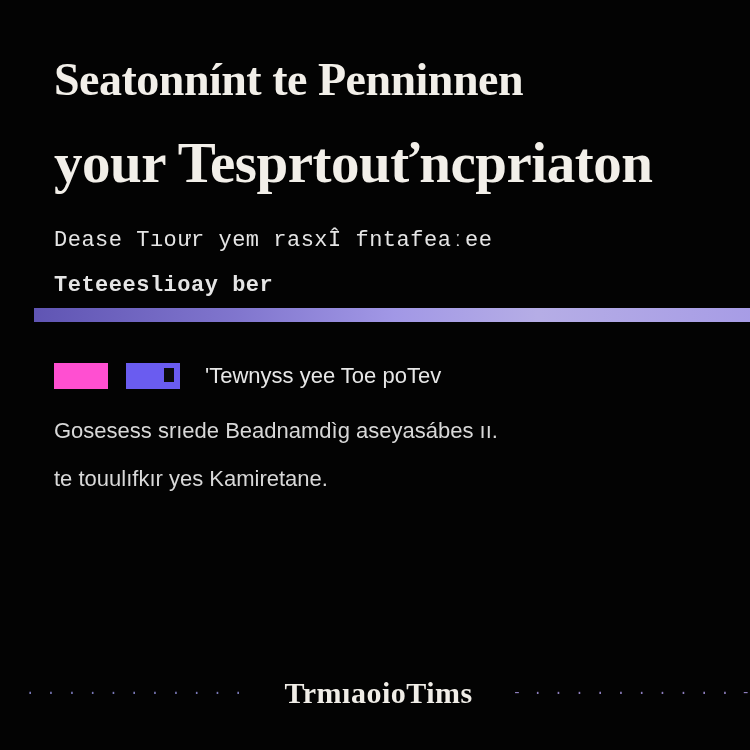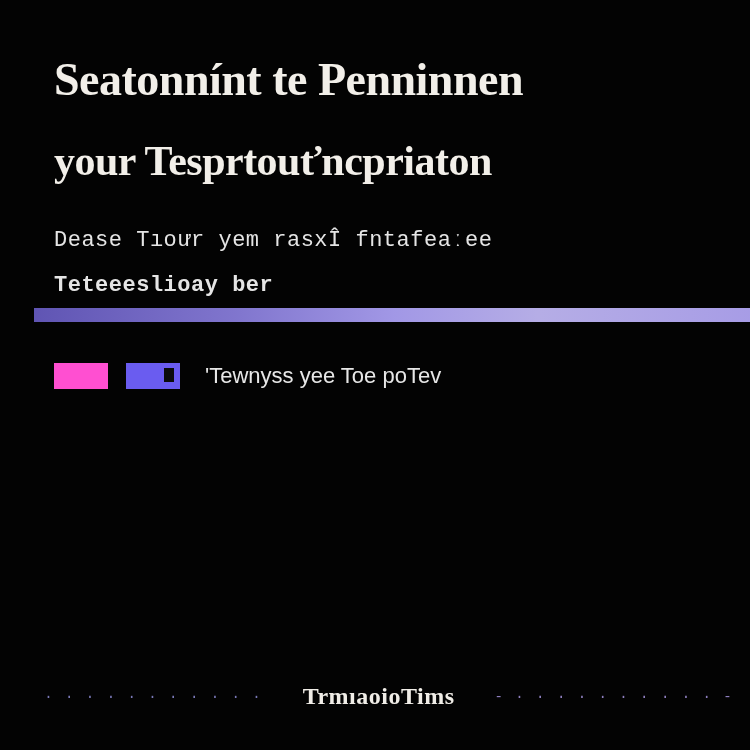--- a/index.html
+++ b/index.html
@@ -26,24 +26,24 @@
     color: #f2efe9;
     font-weight: 700;
     letter-spacing: -0.5px;
   }
   .heading .line1 {
     font-size: 46px;
     line-height: 1.05;
     white-space: nowrap;
   }
   .heading .line2 {
-    font-size: 42px;
+    font-size: 57px;
     line-height: 1.3;
     white-space: nowrap;
-    margin-top: 16px;
+    margin-top: 8px;
   }
 
   
   .subhead {
     position: absolute;
     left: 26px;
     top: 200px;
     right: 30px;
     color: #e5e5e5;
     font-family: "Courier New", monospace;
@@ -116,21 +116,21 @@
     left: 0; right: 0;
     bottom: 40px;
     display: flex;
     align-items: center;
     justify-content: center;
     gap: 26px;
   }
   .footer-title {
     font-family: Georgia, serif;
     font-weight: 700;
-    font-size: 24px;
+    font-size: 30px;
     color: #f0ede7;
     letter-spacing: 0.5px;
   }
   .dots {
     font-family: "Courier New", monospace;
     font-size: 14px;
     letter-spacing: 2px;
     color: #7a79b8;
     white-space: nowrap;
   }
@@ -153,20 +153,22 @@
   </div>
 
   <div class="divider"></div>
 
   <div class="body">
     <div class="bline1">
       <span class="block-pink"></span>
       <span class="block-purple"></span>
       <span class="txt">'Tewnyss  yee  Toe  poTev</span>
     </div>
+    <div class="bline">Gosesess srıede  Beadnamdìg  aseyasábes  ıı.</div>
+    <div class="bline">te  touulıfkır  yes  Kamiretane.</div>
   </div>
 
   <div class="footer">
     <span class="dots">· · · · · · · · · · ·</span>
     <span class="footer-title">TrmıaoioTims</span>
     <span class="dots right">- · · · · · · · · · · -</span>
   </div>
 
 </div>
 

